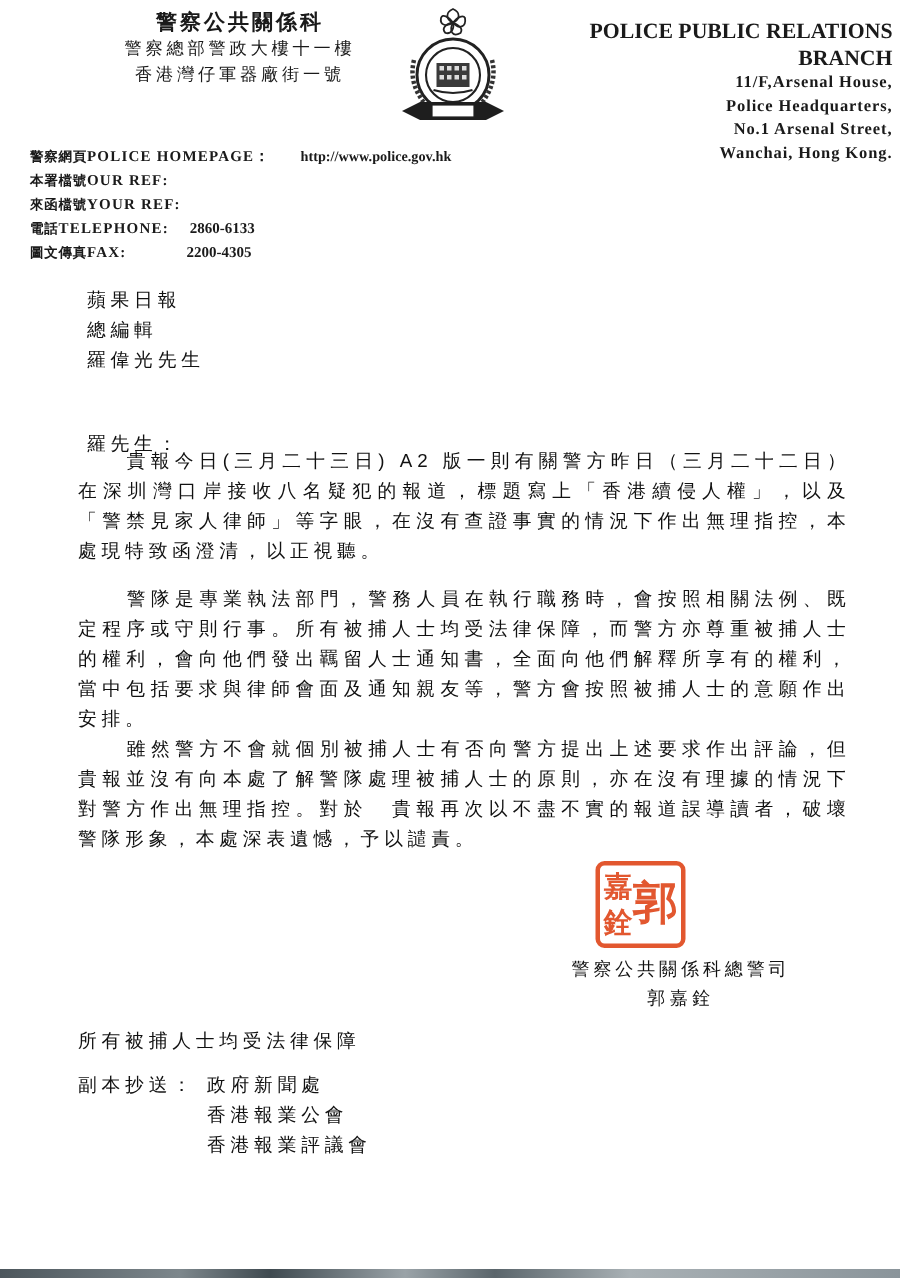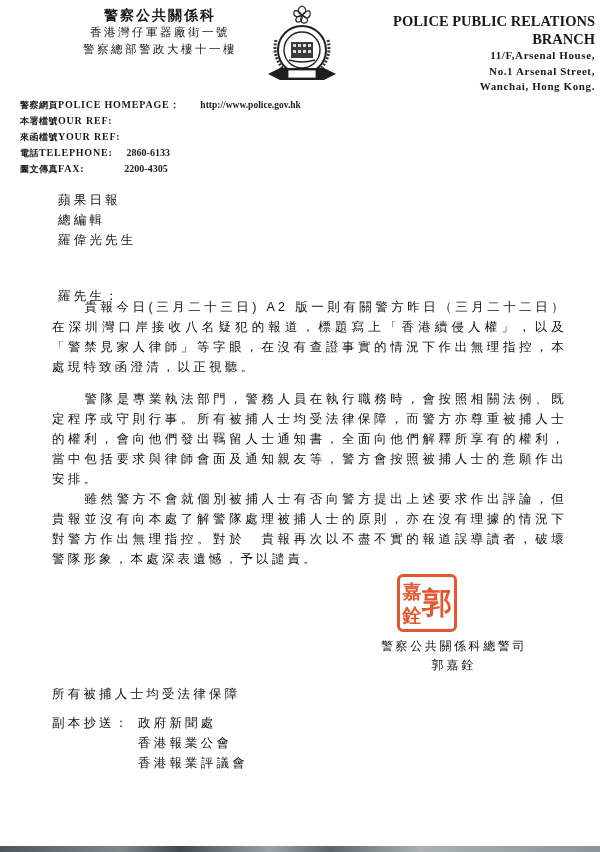--- a/index.html
+++ b/index.html
@@ -52,22 +52,22 @@
   .cc .cc-lbl { width:86px; }
   .cc ul { list-style:none; margin:0; padding:0; }
   .scan-edge { left:0; top:846px; width:600px; height:6px;
     background:linear-gradient(90deg,#4c565c 0%,#7d878c 20%,#3f4a50 30%,#9aa3a8 45%,#5a656b 55%,#a9b1b5 70%,#8a949a 100%); }
 </style>
 </head>
 <body>
 
 <div class="abs lh-left">
   <div class="org">警察公共關係科</div>
+  <div class="addr">警察總部警政大樓十一樓</div>
   <div class="addr">香港灣仔軍器廠街一號</div>
-  <div class="addr">警察總部警政大樓十一樓</div>
 </div>
 
 <div class="abs crest">
   <svg width="80" height="84" viewBox="0 0 80 84">
 
     <g transform="translate(40,11)" fill="none" stroke="#222" stroke-width="1.2">
       <path d="M0,-9 C5,-7 5,-2 0,0 C-5,-2 -5,-7 0,-9 Z"></path>
       <path d="M8,-3 C9,3 4,5 0,0 C3,-4 7,-5 8,-3 Z"></path>
       <path d="M5,7 C0,10 -3,6 0,0 C4,2 7,4 5,7 Z"></path>
       <path d="M-5,7 C-8,4 -5,1 0,0 C1,4 -1,8 -5,7 Z"></path>
@@ -92,20 +92,21 @@
     <path d="M27,56 Q40,60 53,56" fill="none" stroke="#222" stroke-width="1.4"></path>
 
     <path d="M6,70 L18,64 L62,64 L74,70 L62,76 L18,76 Z" fill="#1e1e1e"></path>
     <rect x="26" y="66" width="28" height="8" fill="#fff" stroke="#222" stroke-width="0.8"></rect>
   </svg>
 </div>
 
 <div class="abs lh-right">
   <div class="org-en">POLICE PUBLIC RELATIONS BRANCH</div>
   <div class="addr-en">11/F,Arsenal House,</div>
+  <div class="addr-en">Police Headquarters,</div>
   <div class="addr-en">No.1 Arsenal Street,</div>
   <div class="addr-en">Wanchai, Hong Kong.</div>
 </div>
 
 <div class="abs refs">
   <div class="ref-row">
     <span class="lbl-zh">警察網頁</span>
     <span class="lbl-en">POLICE HOMEPAGE：</span>
     <span class="val url">http://www.police.gov.hk</span>
   </div>

